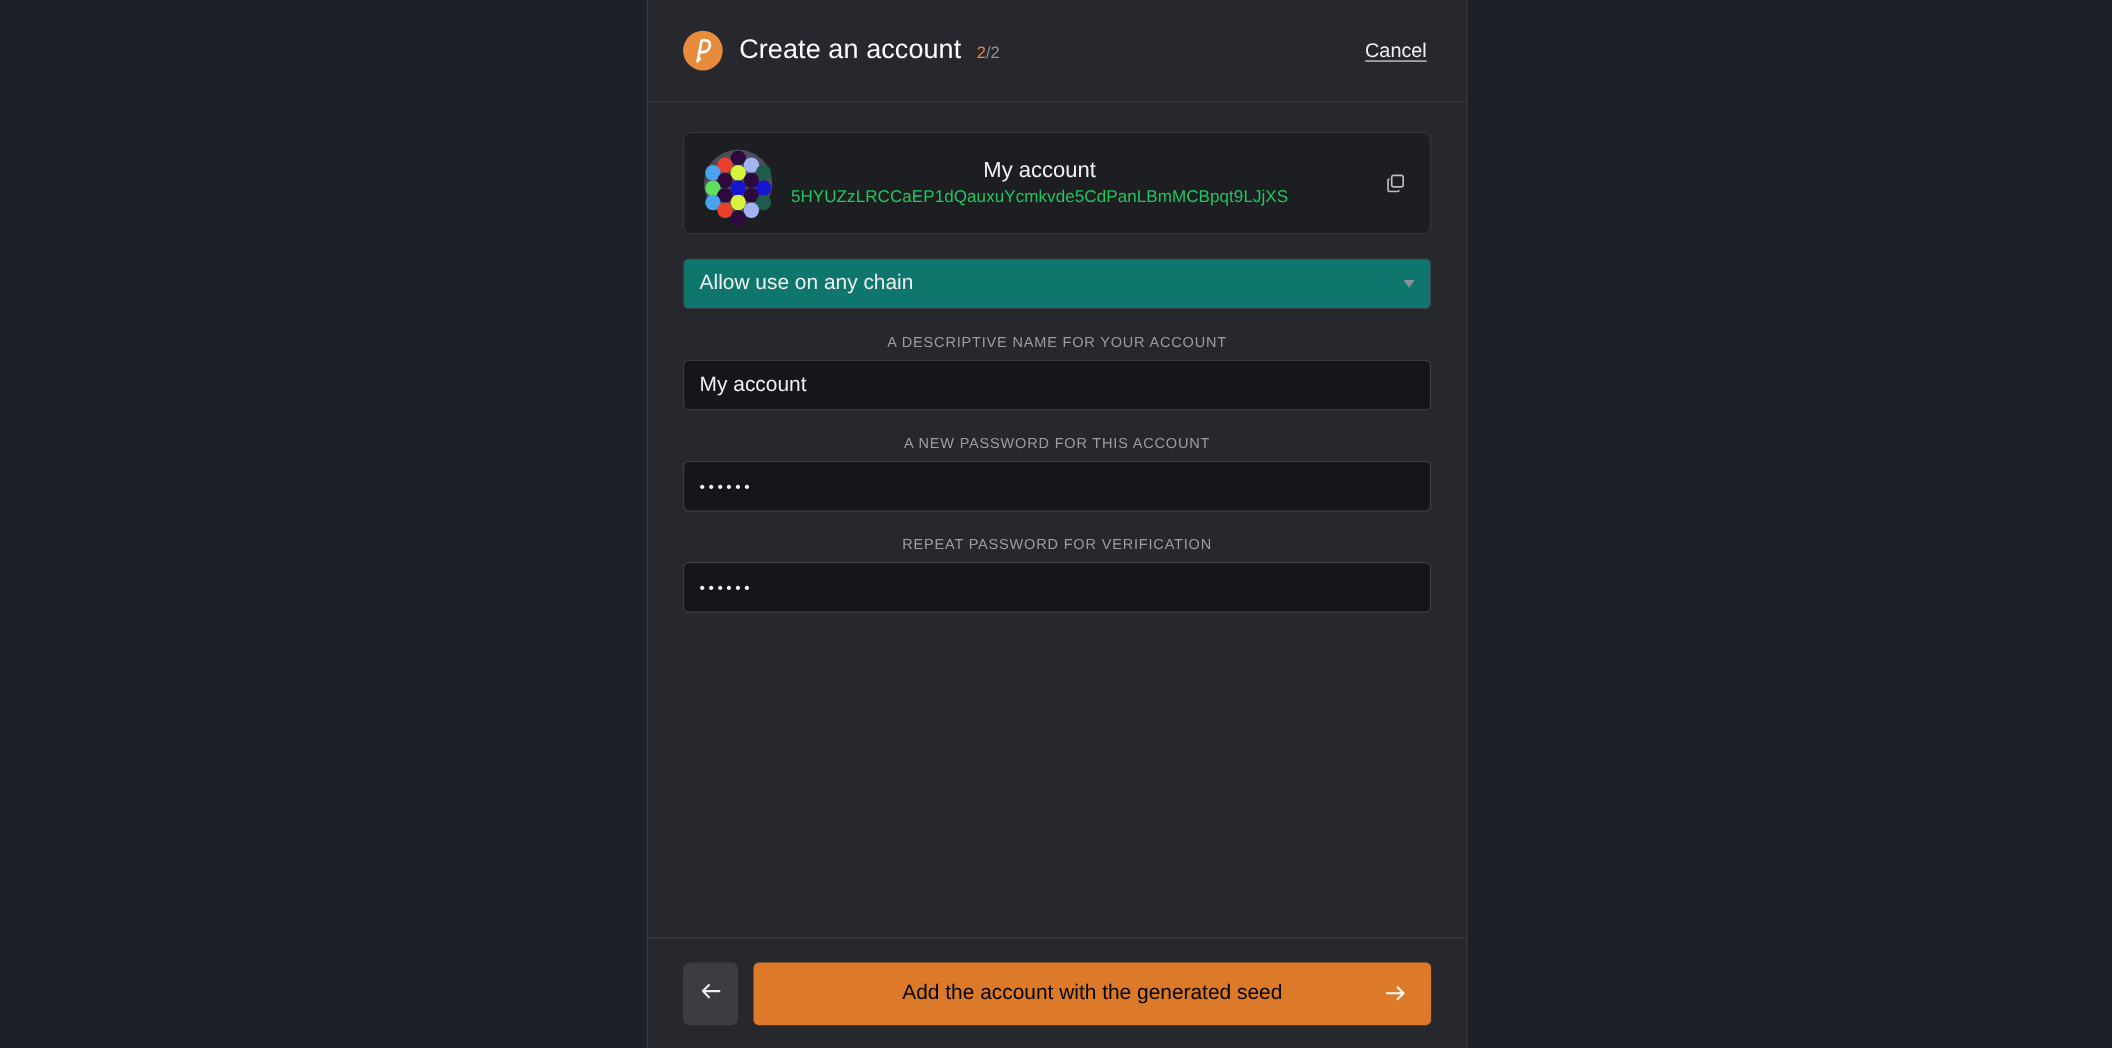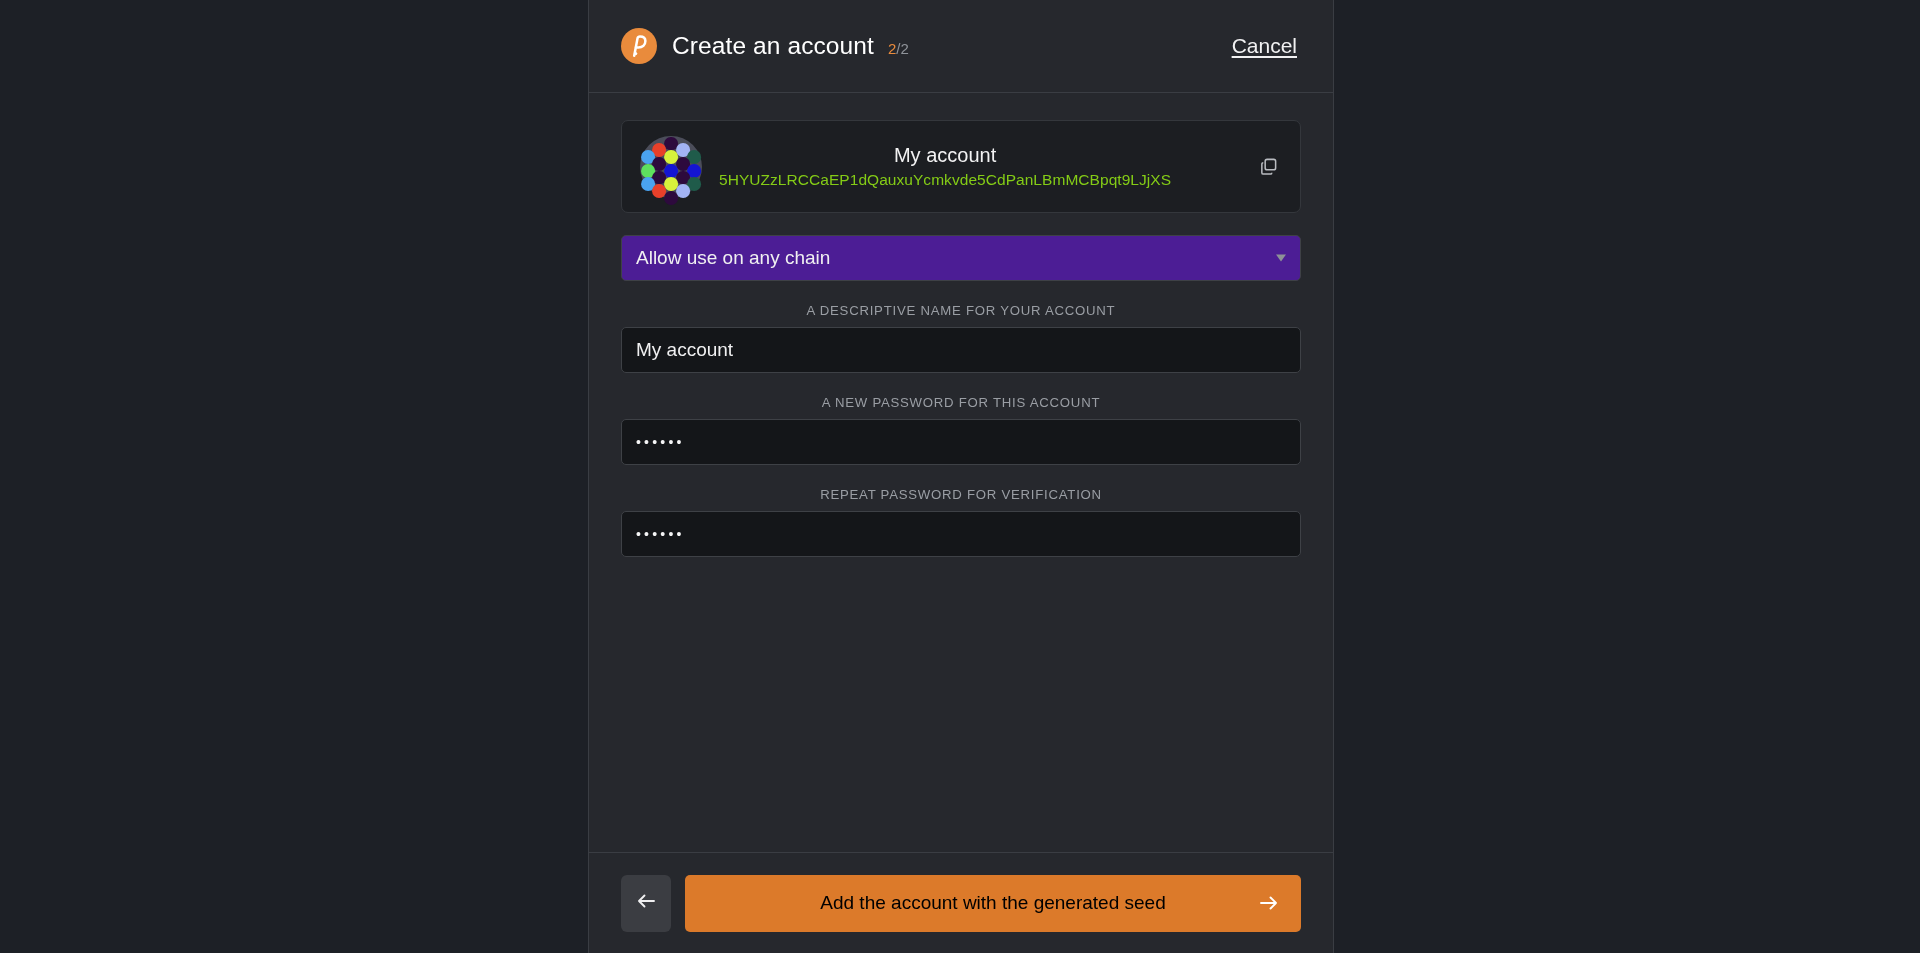--- a/index.html
+++ b/index.html
@@ -69,21 +69,21 @@
     font-size: 15px;
     color: #8f9399;
     font-weight: 400;
     position: relative;
     top: 2px;
     white-space: nowrap;
   }
   .step-counter .cur { color: #e98b3c; }
   .header-spacer { flex: 1 1 auto; }
   .cancel-link {
-    font-size: 21px;
+    font-size: 18px;
     color: #f1f1f2;
     text-decoration: underline;
     text-underline-offset: 3px;
     cursor: pointer;
     white-space: nowrap;
   }
 
   
   .body {
     flex: 1 1 auto;
@@ -126,21 +126,21 @@
     gap: 5px;
   }
   .account-name {
     font-size: 20px;
     color: #f2f2f3;
     line-height: 1.1;
     white-space: nowrap;
   }
   .account-address {
     font-size: 15.5px;
-    color: #84cc16;
+    color: #22c55e;
     line-height: 1.1;
     white-space: nowrap;
     letter-spacing: .05px;
   }
   .card-spacer { flex: 1 1 auto; }
   .copy-btn {
     width: 28px;
     height: 28px;
     display: flex;
     align-items: center;
@@ -155,21 +155,21 @@
     font-size: 13.2px;
     letter-spacing: .75px;
     color: #9a9ea4;
     text-transform: uppercase;
     margin-bottom: 9px;
     display: block;
   }
   .select-box {
     position: relative;
     height: 46px;
-    background: #4c1d95;
+    background: #0f766e;
     border: 1px solid #3e4146;
     border-radius: 5px;
     display: flex;
     align-items: center;
     padding: 0 38px 0 14px;
     cursor: pointer;
   }
   .select-value {
     font-size: 19px;
     color: #f0f0f1;

